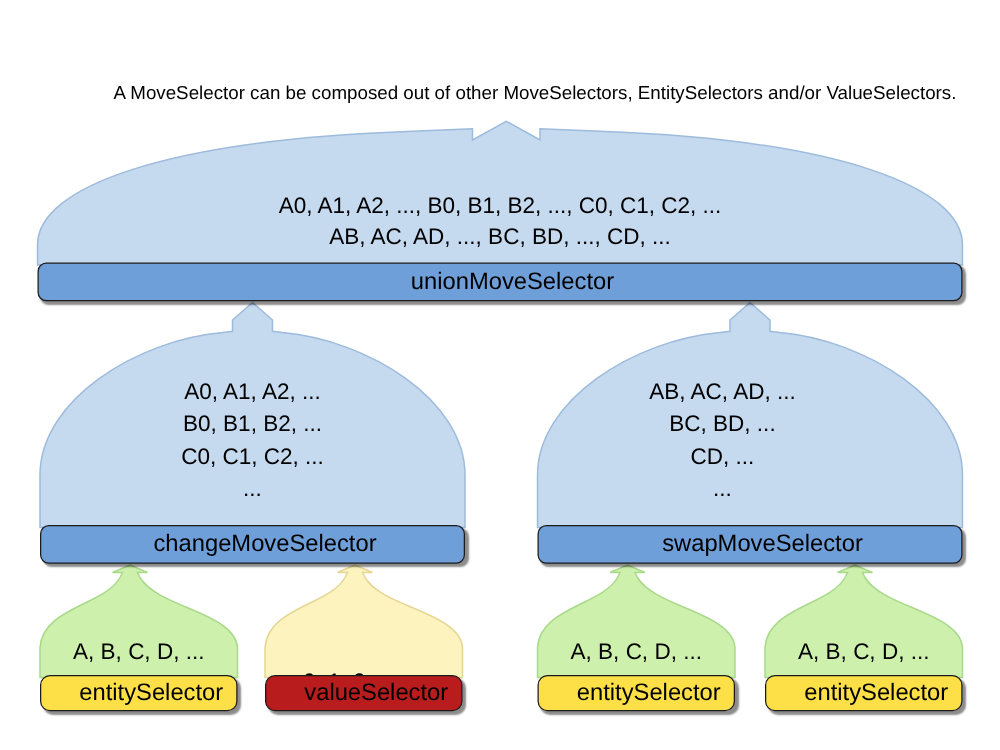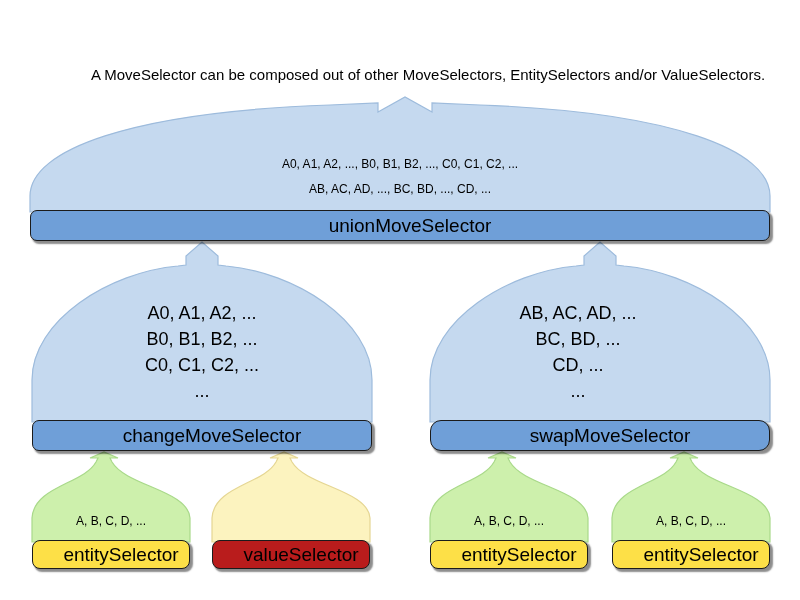--- a/index.html
+++ b/index.html
@@ -17,21 +17,21 @@
   .ttl{
     position:absolute;left:0;top:28px;width:800px;text-align:center;
     font-size:35px;font-weight:400;letter-spacing:0px;line-height:42px;
   }
   .sub{
     position:absolute;left:0;top:67px;width:800px;text-align:center;
     font-size:15px;font-weight:400;line-height:16px;margin-left:28px;
   }
 
   .balloon-text{
-    position:absolute;text-align:center;font-size:12px;line-height:25px;
+    position:absolute;text-align:center;font-size:18px;line-height:25px;
     color:#000;white-space:pre-line;
   }
   .balloon-text.small{font-size:18px;line-height:26px;}
 
   .bar{
     position:absolute;border:1.6px solid #1b1b1b;border-radius:7px;
     box-sizing:border-box;display:flex;align-items:center;justify-content:center;
     font-size:19px;line-height:19px;color:#000;
     box-shadow:2.5px 2.5px 1.5px rgba(0,0,0,0.45);
     padding-left:20px;
@@ -164,21 +164,21 @@
   <div class="balloon-text" style="left:612px;top:509px;width:158px;">A, B, C, D, ...</div>
 
   <div class="bar blue" style="left:30px;top:210px;width:740px;height:31px;">
     <span>unionMoveSelector</span>
   </div>
 
   <div class="bar blue" style="left:32px;top:420px;width:340px;height:31px;">
     <span>changeMoveSelector</span>
   </div>
 
-  <div class="bar blue" style="left:430px;top:420px;width:340px;height:31px;border-radius:11px;">
+  <div class="bar blue" style="left:430px;top:420px;width:340px;height:31px;">
     <span>swapMoveSelector</span>
   </div>
 
   <div class="bar green leafbar" style="left:32px;top:540px;width:158px;height:29px;">
     <span>entitySelector</span>
   </div>
 
   <div class="bar yellow leafbar" style="left:212px;top:540px;width:158px;height:29px;">
     <span>valueSelector</span>
   </div>

